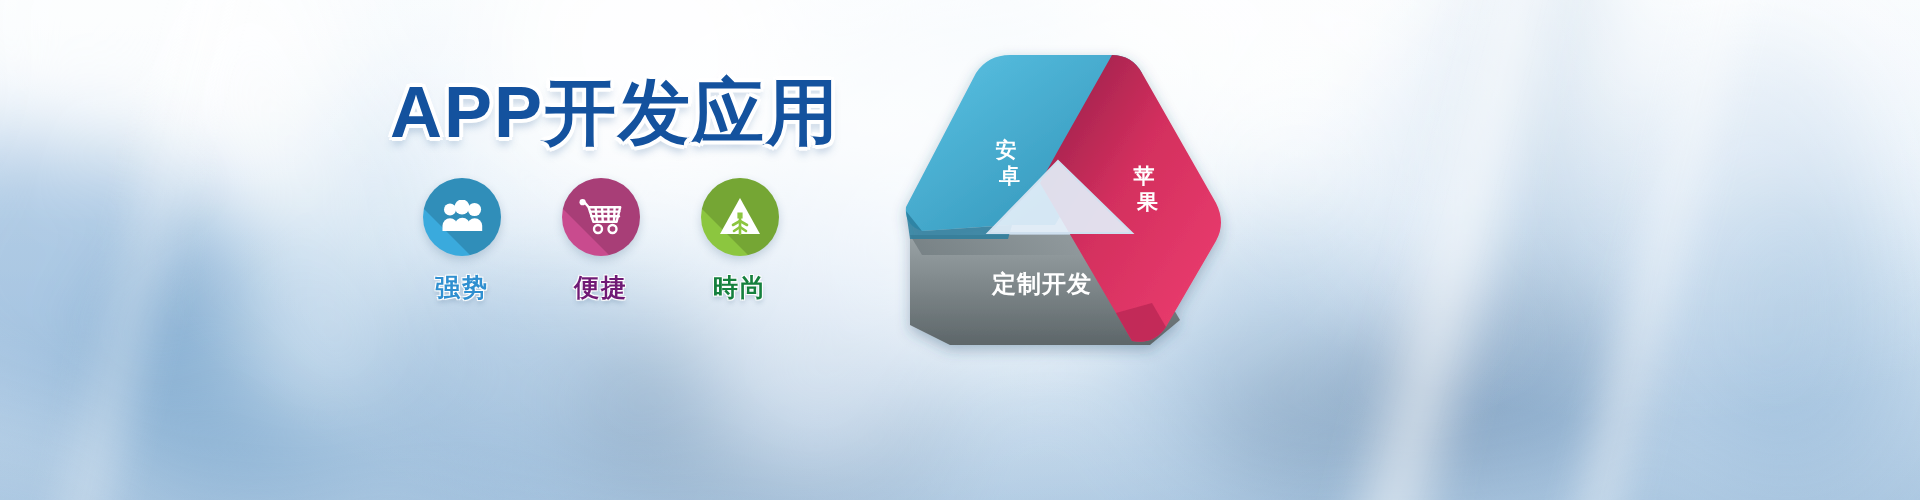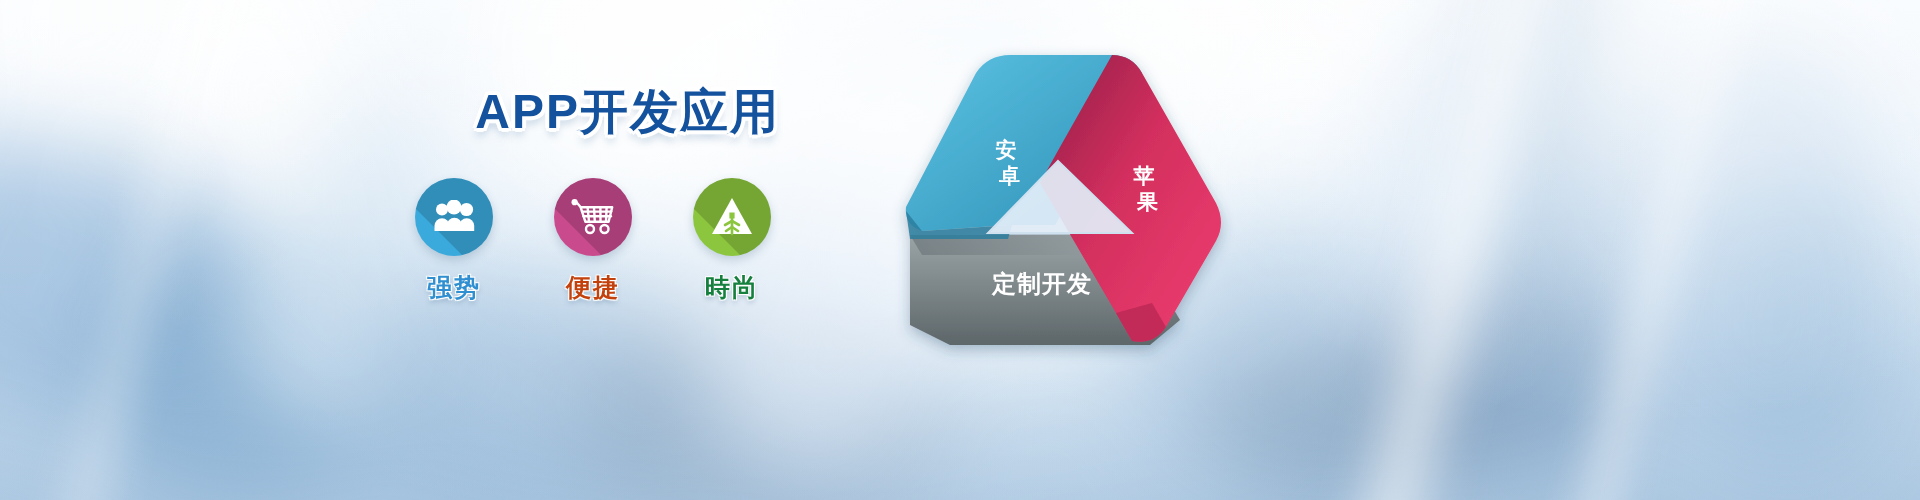--- a/index.html
+++ b/index.html
@@ -79,21 +79,21 @@
     left: 390px;
     top: 78px;
     width: 390px;
     height: 300px;
   }
 
   .headline {
     position: relative;
     margin: 0;
     height: 70px;
-    font-size: 48px;
+    font-size: 72px;
     line-height: 68px;
     font-weight: bold;
     letter-spacing: 2px;
     text-align: right;
     color: #14529e;
     -webkit-text-stroke: 2px #14529e;
     paint-order: stroke fill;
     text-shadow:
       0 0 6px #ffffff,
       3px 3px 0 rgba(255,255,255,.95),
@@ -103,21 +103,21 @@
       0 4px 0 rgba(255,255,255,.95),
       0 -4px 0 rgba(255,255,255,.95),
       4px 0 0 rgba(255,255,255,.95),
       -4px 0 0 rgba(255,255,255,.95),
       0 7px 9px rgba(60,110,160,.35);
     white-space: nowrap;
   }
 
   .features {
     position: absolute;
-    left: 8px;
+    left: 16px;
     top: 100px;
     width: 390px;
     display: flex;
     justify-content: space-between;
   }
   .feature {
     width: 112px;
     display: flex;
     flex-direction: column;
     align-items: center;
@@ -247,21 +247,21 @@
                 <path d="M24 9.5l.8 14"></path>
                 <path d="M30.4 9.5l.1 14"></path>
                 <path d="M36.6 9.5l-.6 14"></path>
                 <circle cx="20" cy="31" r="4"></circle>
                 <circle cx="34.5" cy="31" r="4"></circle>
               </g>
               <circle cx="4.6" cy="4.2" r="3.1" fill="#fff"></circle>
             </svg>
           </span>
         </div>
-        <div class="feat-label" style="color:#c2410c;">便捷</div>
+        <div class="feat-label" style="color:#701a75;">便捷</div>
       </div>
 
       <div class="feature">
         <div class="circle" style="background:#8cc63f;">
           <div class="longshadow"></div>
           <span>
             <svg width="46" height="42" viewBox="0 0 46 42" aria-hidden="true">
               <path d="M23 2 L43 38 H3 Z" fill="#fff"></path>
               <g stroke="#8cc63f" stroke-width="2.6" stroke-linecap="round">
                 <path d="M23 20v18"></path>

